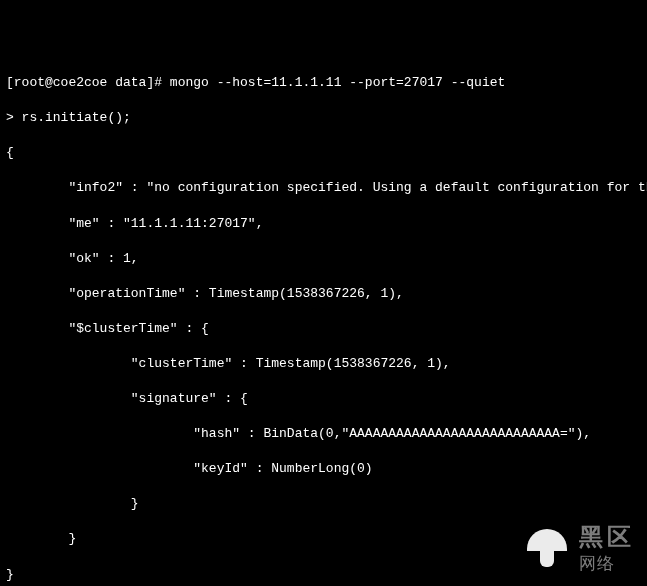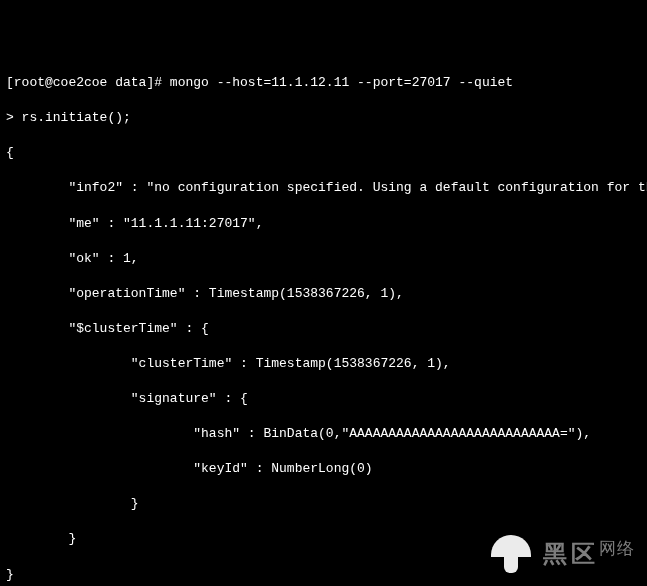--- a/index.html
+++ b/index.html
@@ -42,39 +42,40 @@
     border-top-right-radius: 20px;
   }
   .mushroom .stem {
     width: 14px; height: 16px;
     background: #fff;
     border-bottom-left-radius: 6px;
     border-bottom-right-radius: 6px;
   }
   .watermark .wm-text {
     display: flex;
+    flex-direction: column;
     color: #888;
     font-family: "Arial", sans-serif;
   }
   .watermark .wm-big {
     font-size: 24px;
     font-weight: bold;
     letter-spacing: 4px;
   }
   .watermark .wm-small {
     font-size: 17px;
     letter-spacing: 1px;
   }
 </style>
 </head>
 <body>
 
 
 
-<span class="line">[root@coe2coe data]# mongo --host=11.1.12.11 --port=27017 --quiet</span>
+<span class="line">[root@coe2coe data]# mongo --host=11.1.1.11 --port=27017 --quiet</span>
 <span class="line">&gt; rs.initiate();</span>
 <span class="line">{</span>
 <span class="line">        "info2" : "no configuration specified. Using a default configuration for the set",</span>
 <span class="line">        "me" : "11.1.1.11:27017",</span>
 <span class="line">        "ok" : 1,</span>
 <span class="line">        "operationTime" : Timestamp(1538367226, 1),</span>
 <span class="line">        "$clusterTime" : {</span>
 <span class="line">                "clusterTime" : Timestamp(1538367226, 1),</span>
 <span class="line">                "signature" : {</span>
 <span class="line">                        "hash" : BinData(0,"AAAAAAAAAAAAAAAAAAAAAAAAAAA="),</span>

